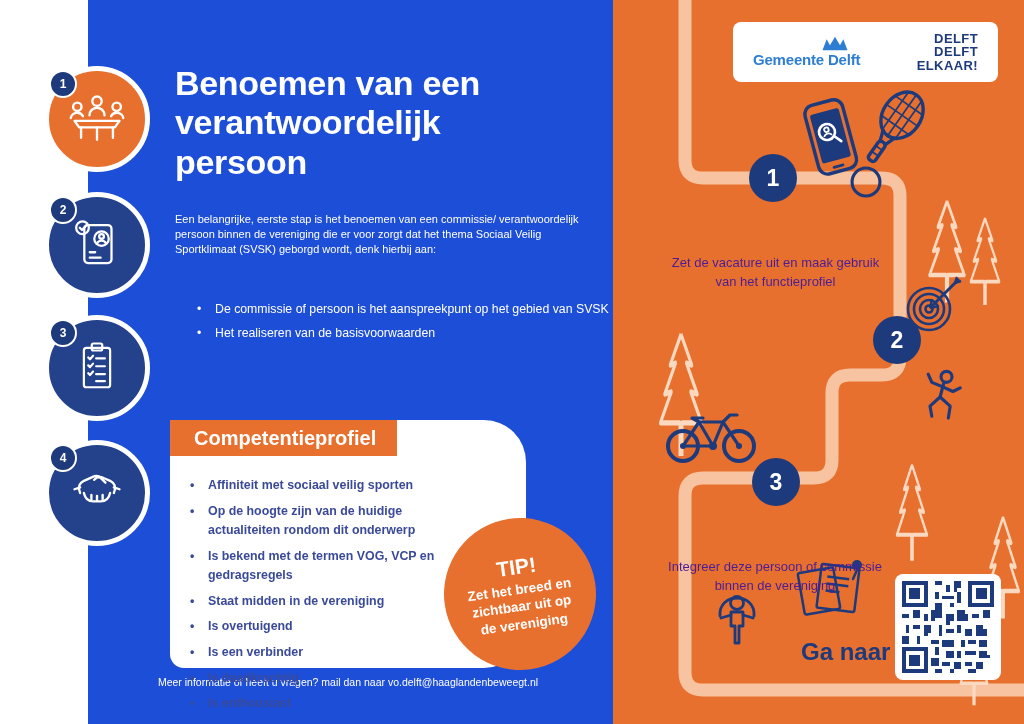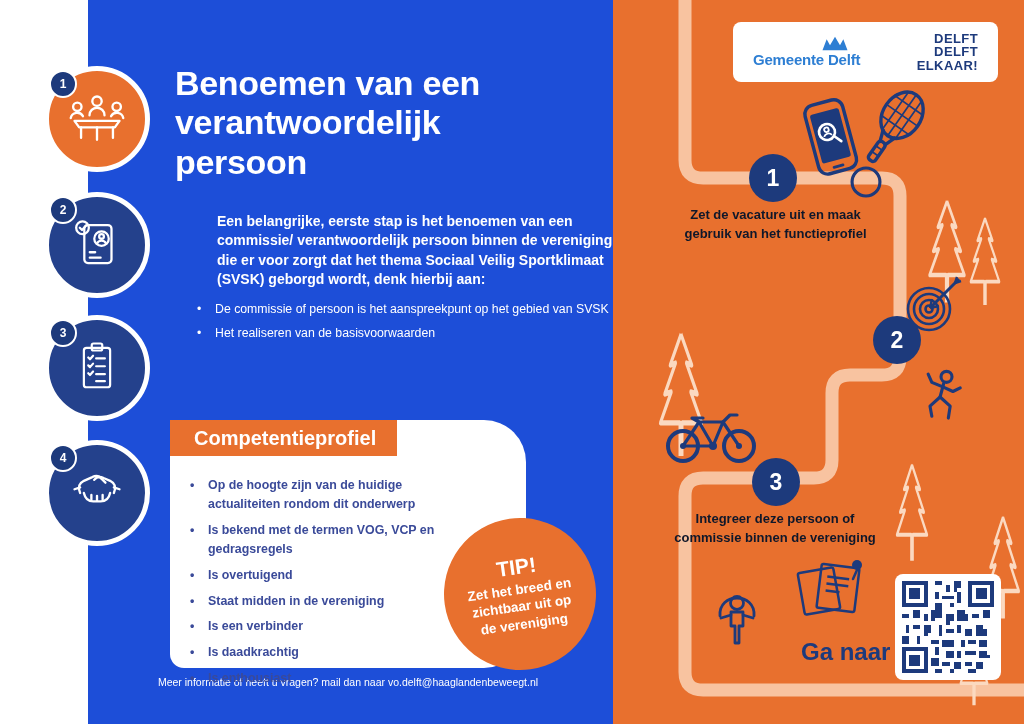--- a/index.html
+++ b/index.html
@@ -16,22 +16,22 @@
               display:flex;align-items:center;justify-content:center;z-index:4;}
   .bc-orange{background:#e8702e;}
   .bc-blue{background:#24418c;}
   .badge{width:24px;height:24px;border-radius:50%;background:#1d3a7c;border:2px solid #ffffff;
          color:#ffffff;font-size:12px;font-weight:bold;display:flex;align-items:center;
          justify-content:center;z-index:5;}
 
   
   .title{left:87px;top:64px;width:340px;color:#ffffff;font-size:34px;line-height:1.16;
          font-weight:bold;letter-spacing:-0.3px;}
-  .intro{left:87px;top:212px;width:408px;color:#ffffff;font-size:14px;line-height:1.38;
-         font-weight:bold;margin-left:42px;}
+  .intro{left:87px;top:212px;width:408px;color:#ffffff;font-size:11px;line-height:1.38;
+         font-weight:normal;}
   .blue-bullets{left:95px;top:294px;width:430px;margin:8px;padding:0;list-style:none;}
   .blue-bullets li{position:relative;padding-left:24px;color:#ffffff;font-size:12.3px;
                    line-height:1.25;margin-bottom:9px;}
   .blue-bullets li::before{content:"•";position:absolute;left:6px;top:0;color:#ffffff;}
 
   .card{left:82px;top:420px;width:327px;height:248px;background:#ffffff;
         border-radius:0 42px 42px 14px;z-index:2;padding-left:29px;}
   .card-header{position:absolute;left:0;top:0;width:227px;height:36px;background:#e8702e;
                color:#ffffff;font-size:20px;font-weight:bold;line-height:36px;padding-left:24px;
                box-sizing:border-box;}
@@ -55,21 +55,21 @@
   .gem{display:flex;flex-direction:column;align-items:flex-end;}
   .gem-text{color:#2d7ed3;font-size:15px;font-weight:bold;letter-spacing:-0.2px;}
   .dve{text-align:right;color:#1d3a7c;font-size:13px;font-weight:bold;line-height:1.02;
        letter-spacing:0.4px;}
 
   .route{left:0;top:0;width:411px;height:724px;z-index:1;}
 
   .step-circle{width:48px;height:48px;border-radius:50%;background:#1d3a7c;color:#ffffff;
                font-size:23px;font-weight:bold;display:flex;align-items:center;justify-content:center;
                z-index:3;}
-  .step-text{color:#0f172a;font-size:13px;font-weight:bold;line-height:1.45;z-index:3;}
+  .step-text{color:#4c1d95;font-size:13px;font-weight:normal;line-height:1.45;z-index:3;margin-top:48px;}
 
   .ga-naar{left:188px;top:638px;color:#1d3a7c;font-size:24px;font-weight:bold;z-index:3;}
   .qr-box{left:282px;top:574px;width:106px;height:106px;background:#ffffff;border-radius:8px;
           padding:7px;box-sizing:border-box;z-index:3;}
   .icon{z-index:2;}
 </style>
 </head>
 <body>
 
 <div class="page">
@@ -78,24 +78,25 @@
     <div class="abs title">Benoemen van een verantwoordelijk persoon</div>
     <div class="abs intro">Een belangrijke, eerste stap is het benoemen van een commissie/ verantwoordelijk persoon binnen de vereniging die er voor zorgt dat het thema Sociaal Veilig Sportklimaat (SVSK) geborgd wordt, denk hierbij aan:</div>
     <ul class="abs blue-bullets">
       <li>De commissie of persoon is het aanspreekpunt op het gebied van SVSK</li>
       <li>Het realiseren van de basisvoorwaarden</li>
     </ul>
 
     <div class="abs card">
       <div class="card-header">Competentieprofiel</div>
       <ul class="card-bullets">
+        <li>Affiniteit met sociaal veilig sporten</li>
         <li style="width:220px;">Op de hoogte zijn van de huidige actualiteiten rondom dit onderwerp</li>
         <li>Is bekend met de termen VOG, VCP en gedragsregels</li>
+        <li>Staat midden in de vereniging</li>
         <li>Is overtuigend</li>
-        <li>Staat midden in de vereniging</li>
         <li>Is een verbinder</li>
         <li>Is daadkrachtig</li>
         <li>Is enthousiast</li>
       </ul>
     </div>
 
     <div class="abs tip">
       <div class="tip-title">TIP!</div>
       <div class="tip-line">Zet het breed en</div>
       <div class="tip-line">zichtbaar uit op</div>

